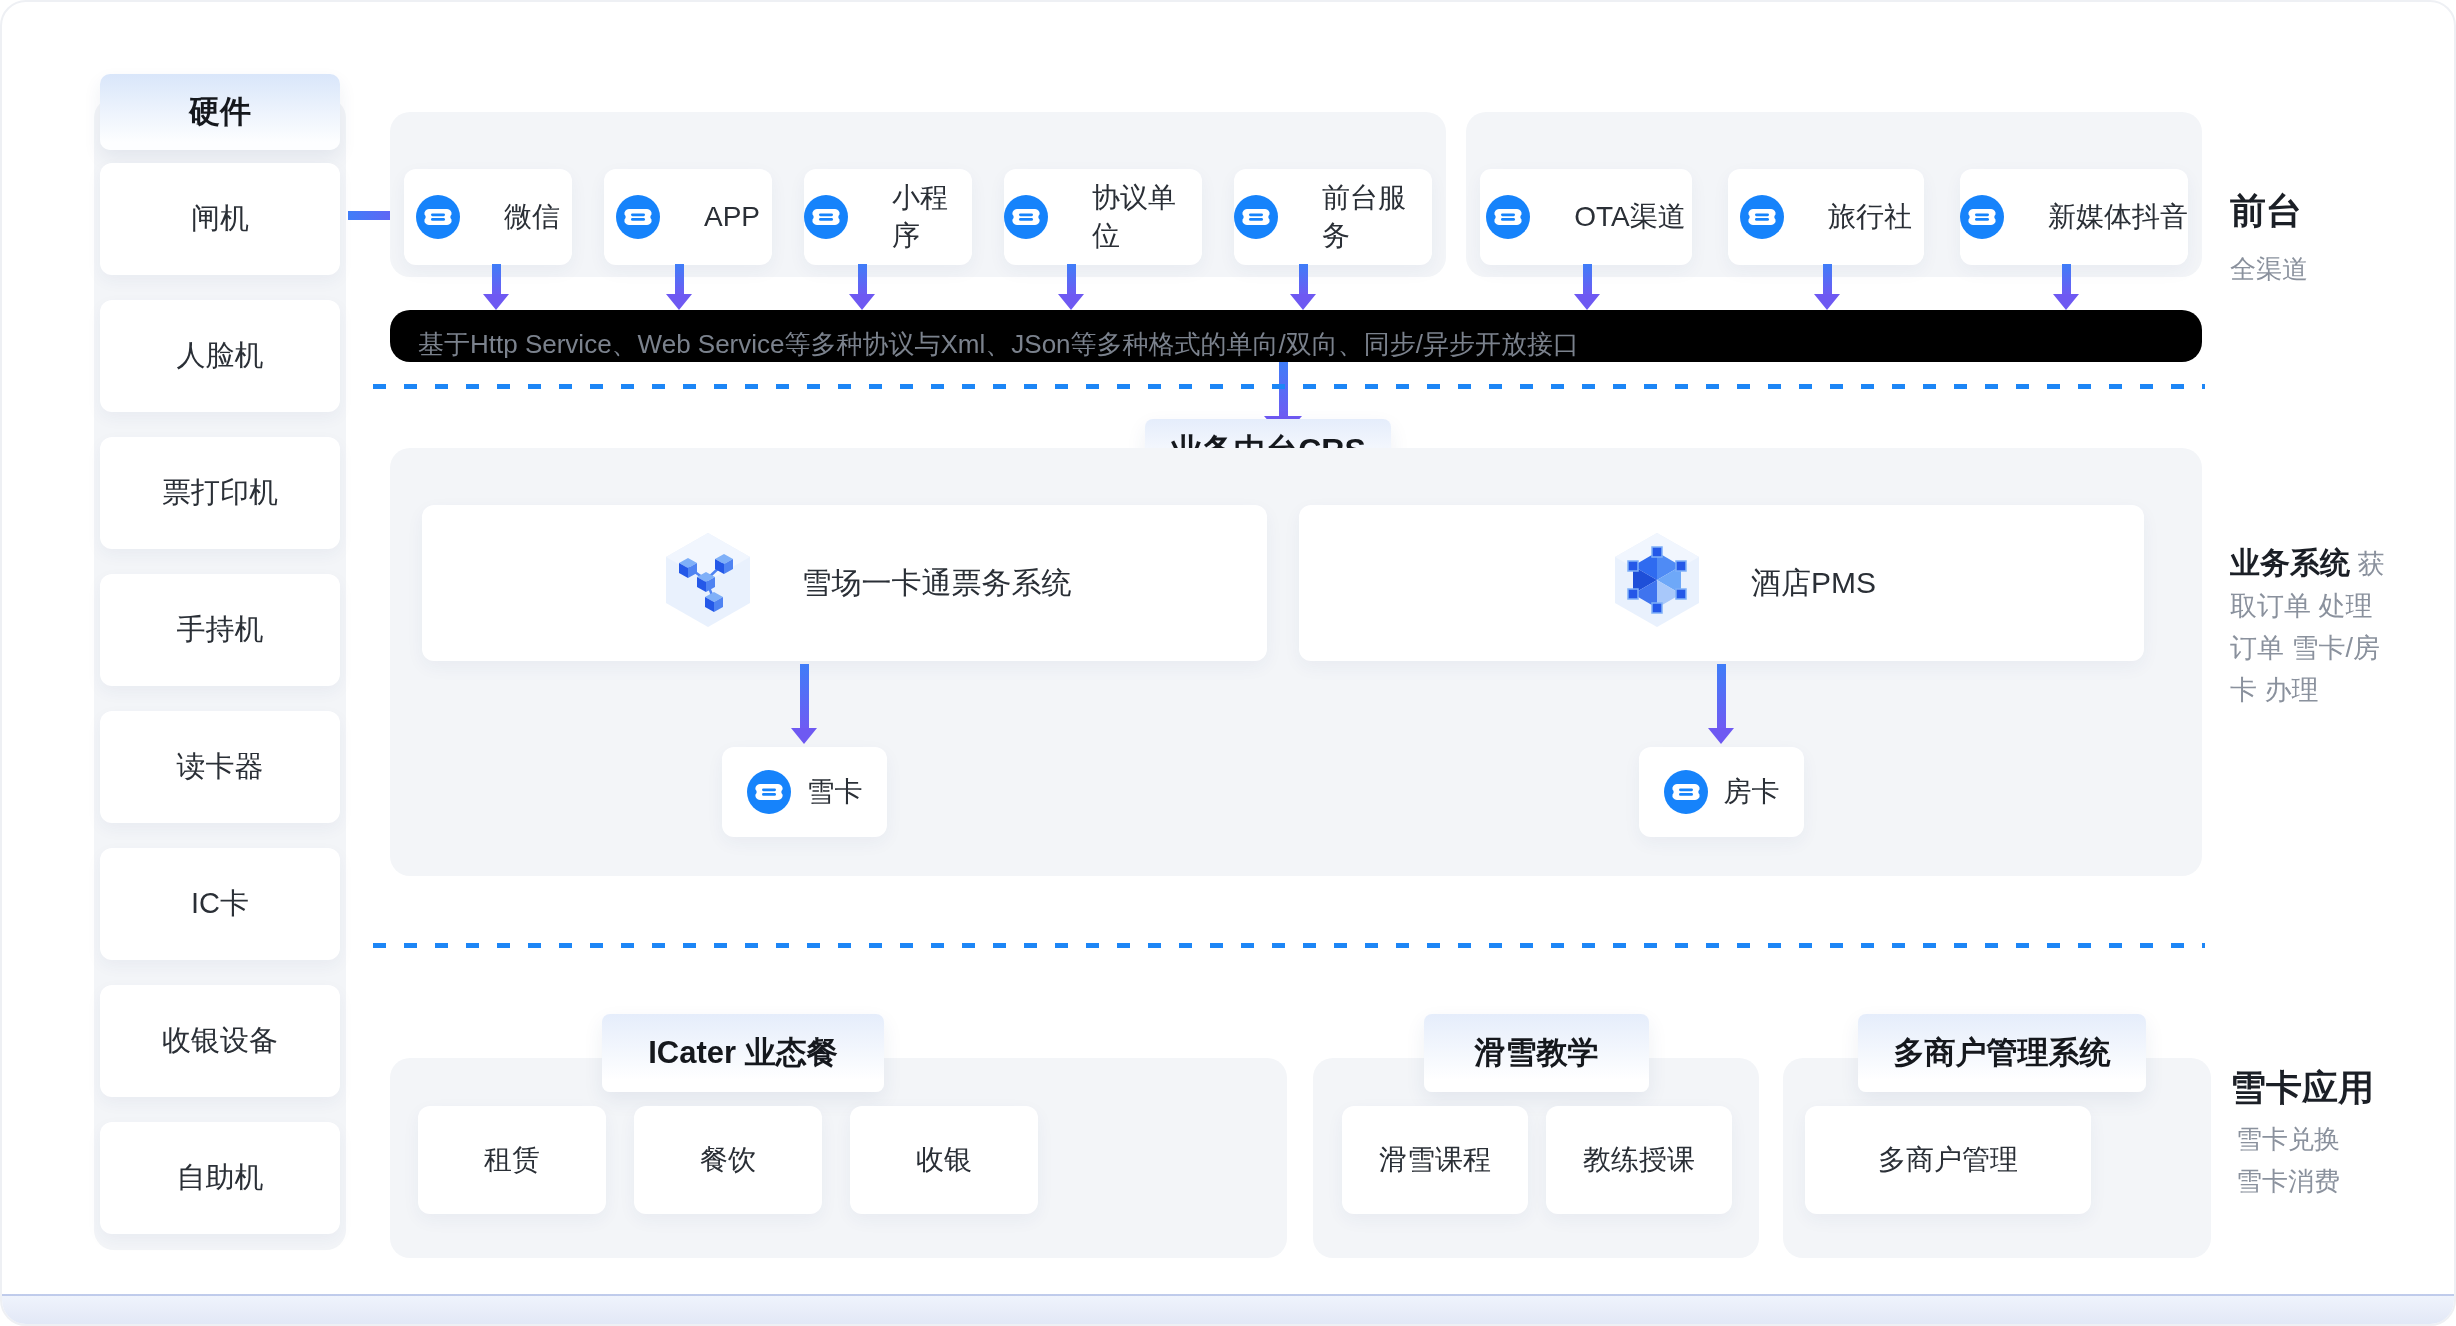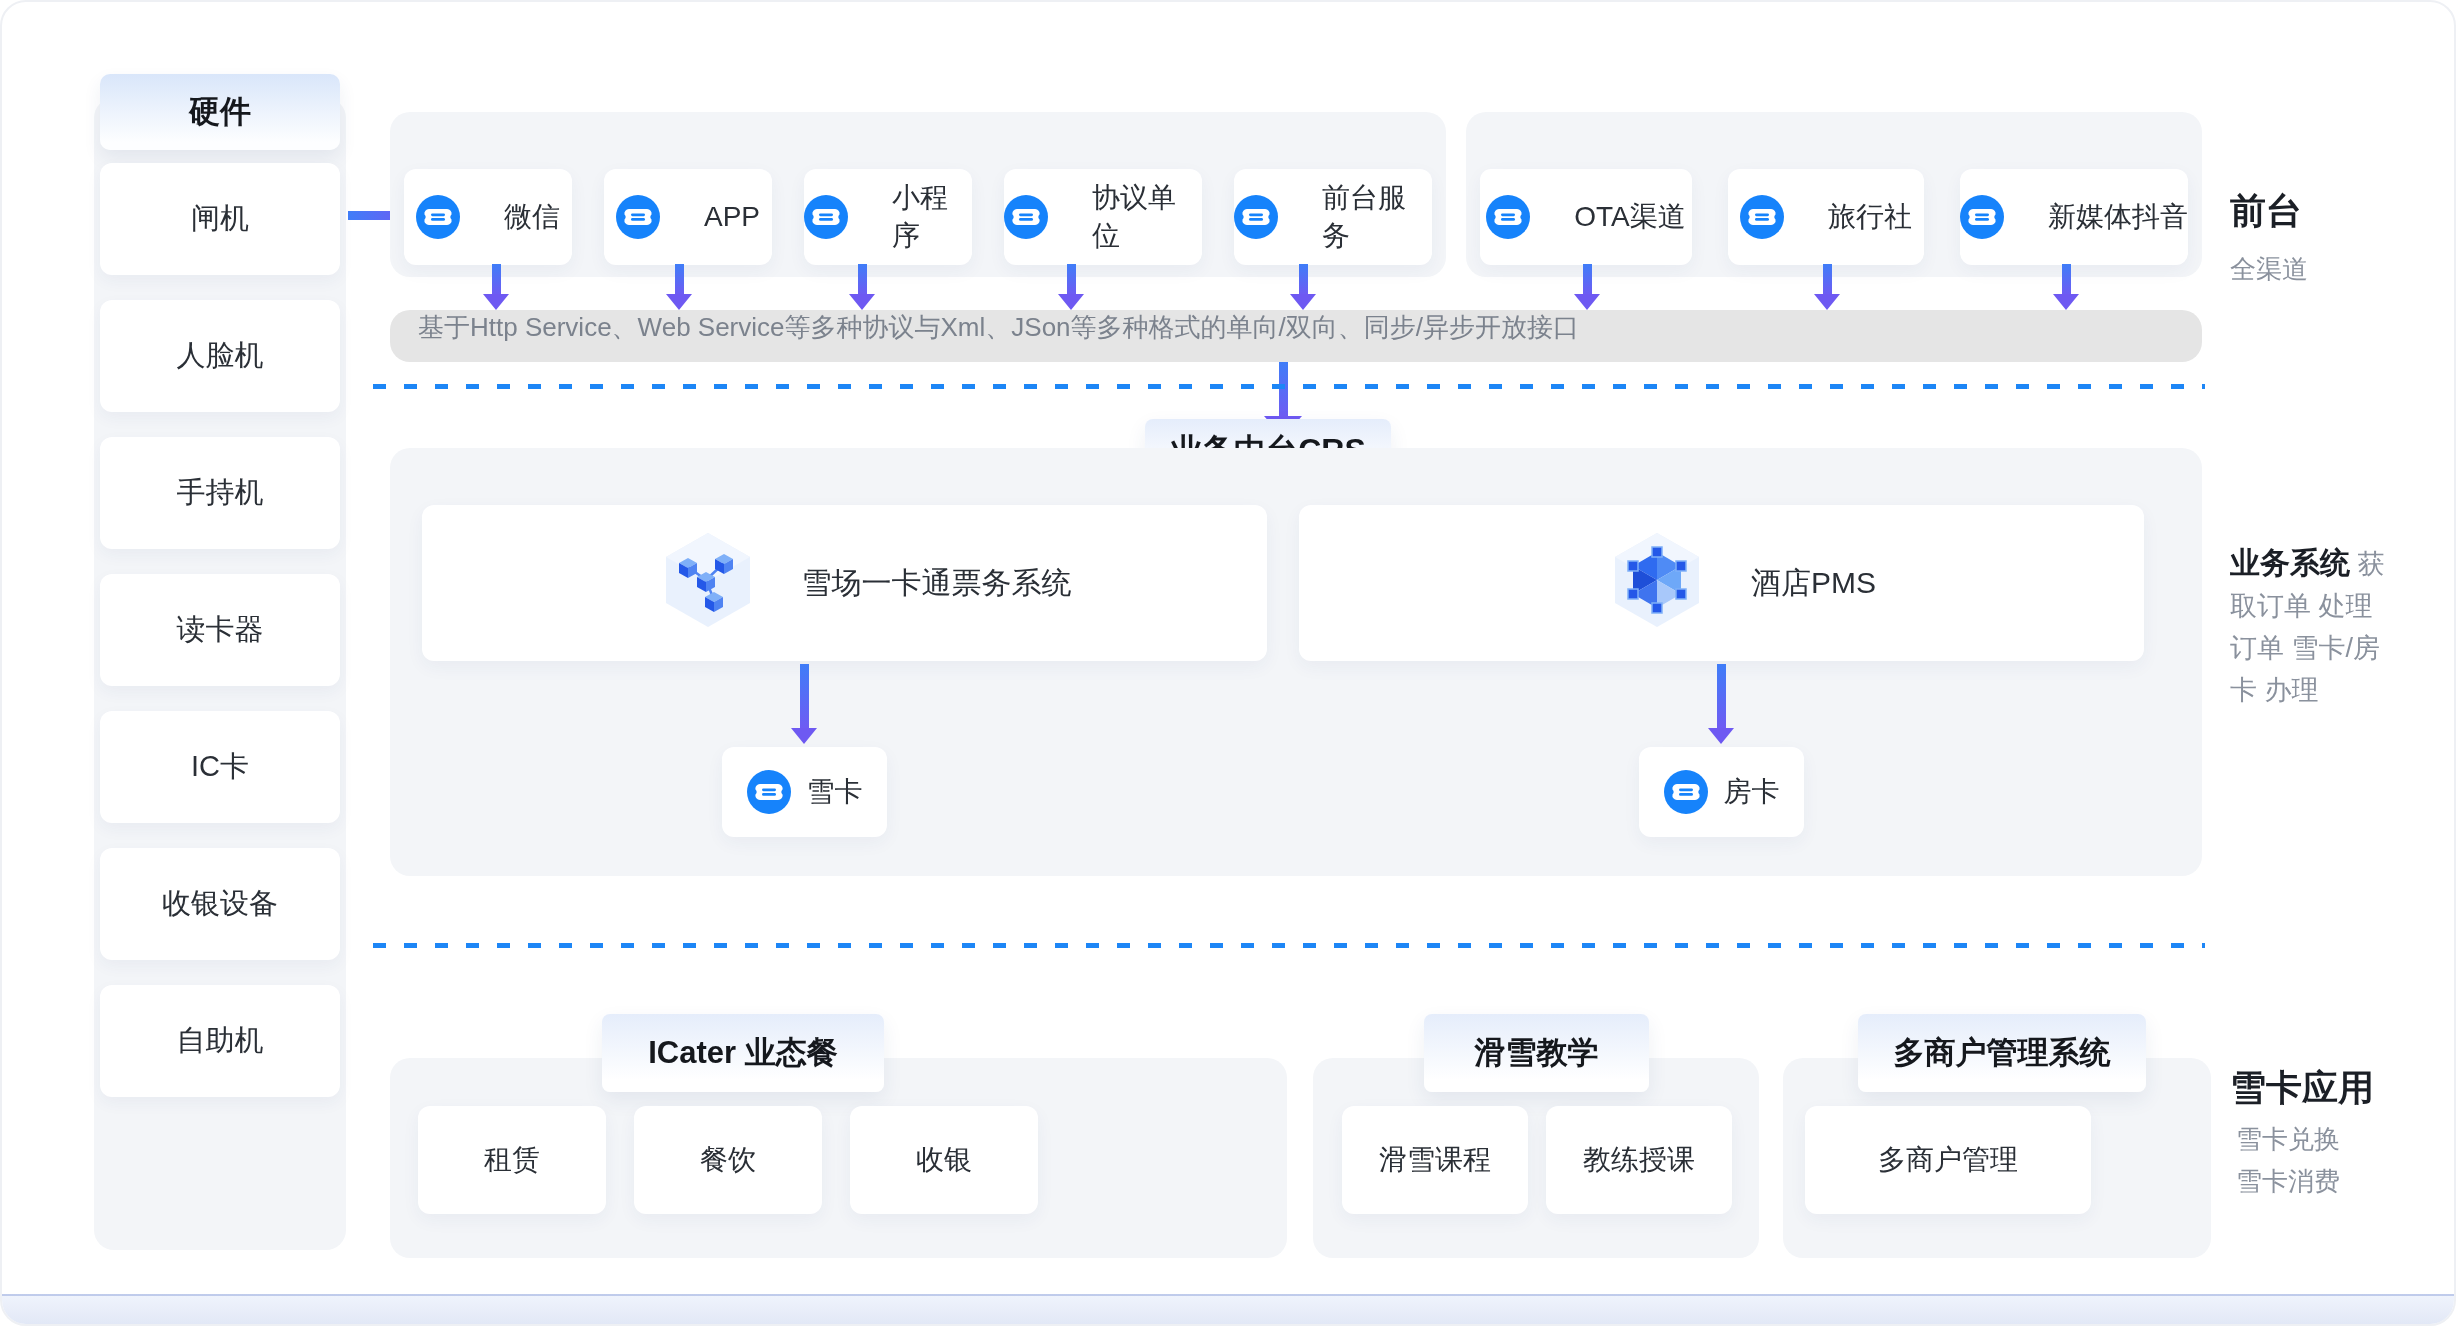--- a/index.html
+++ b/index.html
@@ -51,21 +51,21 @@
                 font-size:29px; color:#2a2f36; }
 
   
   .group { position:absolute; top:110px; height:165px; background:#f3f5f8;
            border-radius:20px; display:flex; align-items:flex-end;
            justify-content:space-between; padding:0 14px 12px 14px; }
   .group .ch-card { position:static; height:96px;gap:44px; }
 
   
   .gateway { position:absolute; left:388px; top:308px; width:1812px; height:52px;
-             background:#e5e5e5; border-radius:20px; display:flex; align-items:flex-start;
+             background:#000000; border-radius:20px; display:flex; align-items:flex-end;
              padding-left:28px; font-size:26px; color:#7b828d; }
 
   
   .sys-card { gap:44px; font-size:30px;padding-left:40px; }
   .sys-card svg { width:100px; height:100px; }
 
   
   .ann-title { position:absolute; font-size:36px; font-weight:bold; color:#1b1f26; }
   .ann-sub   { position:absolute; font-size:26px; color:#8a919d; }
   .ann-block { position:absolute; left:2228px; top:540px; width:160px;
@@ -80,20 +80,21 @@
 </head>
 <body>
 
 <div class="stage">
 
   <div class="sidebar-bg"></div>
   <div class="sidebar-header">硬件</div>
   <div class="sidebar-items">
     <div class="item">闸机</div>
     <div class="item">人脸机</div>
+    <div class="item">票打印机</div>
     <div class="item">手持机</div>
     <div class="item">读卡器</div>
     <div class="item">IC卡</div>
     <div class="item">收银设备</div>
     <div class="item">自助机</div>
   </div>
 
   <div class="h-arrow" style="left:346px; top:200px; width:80px; height:27px;">
     <i class="shaft"></i>
       <i class="head"></i>

